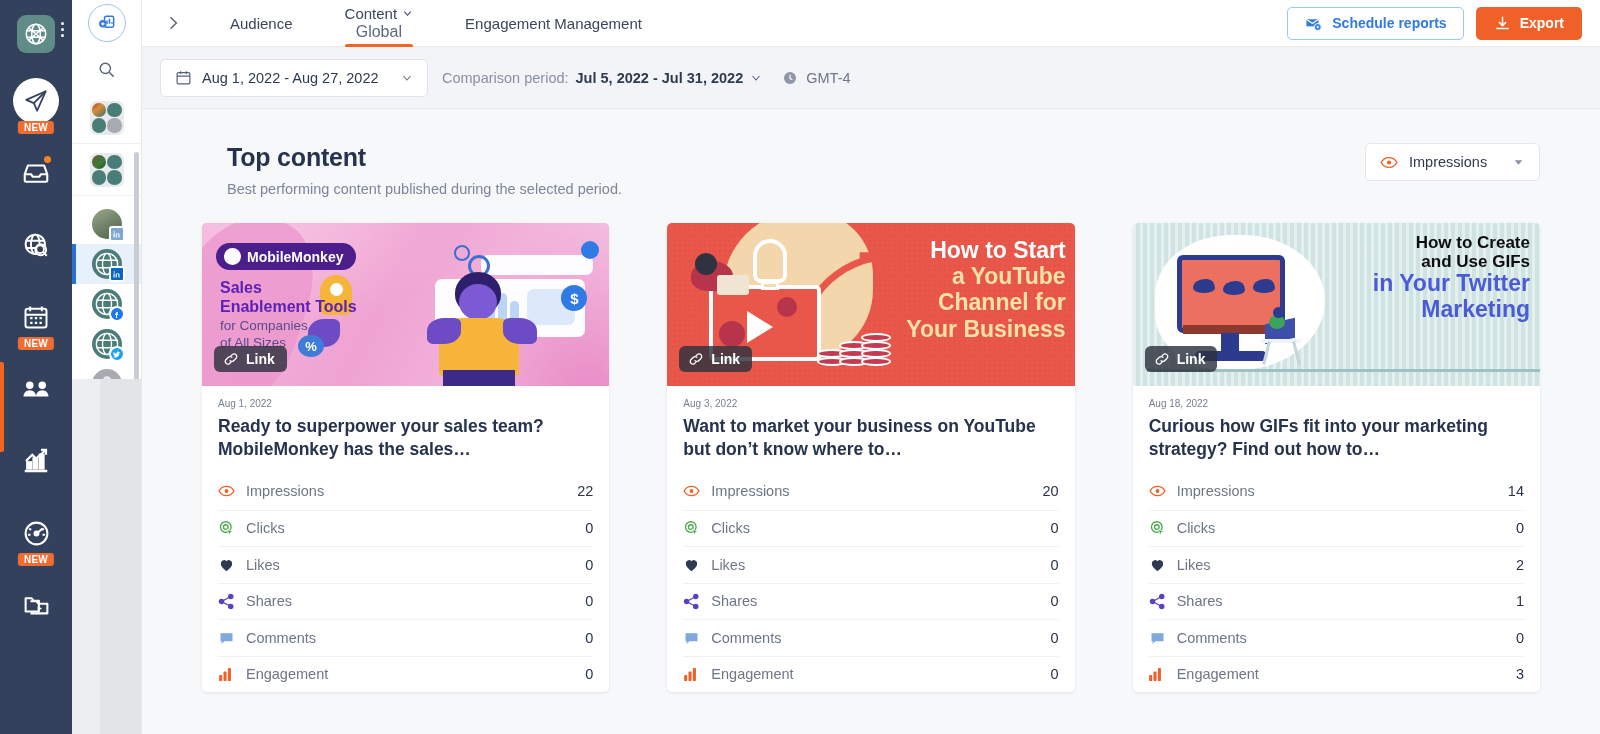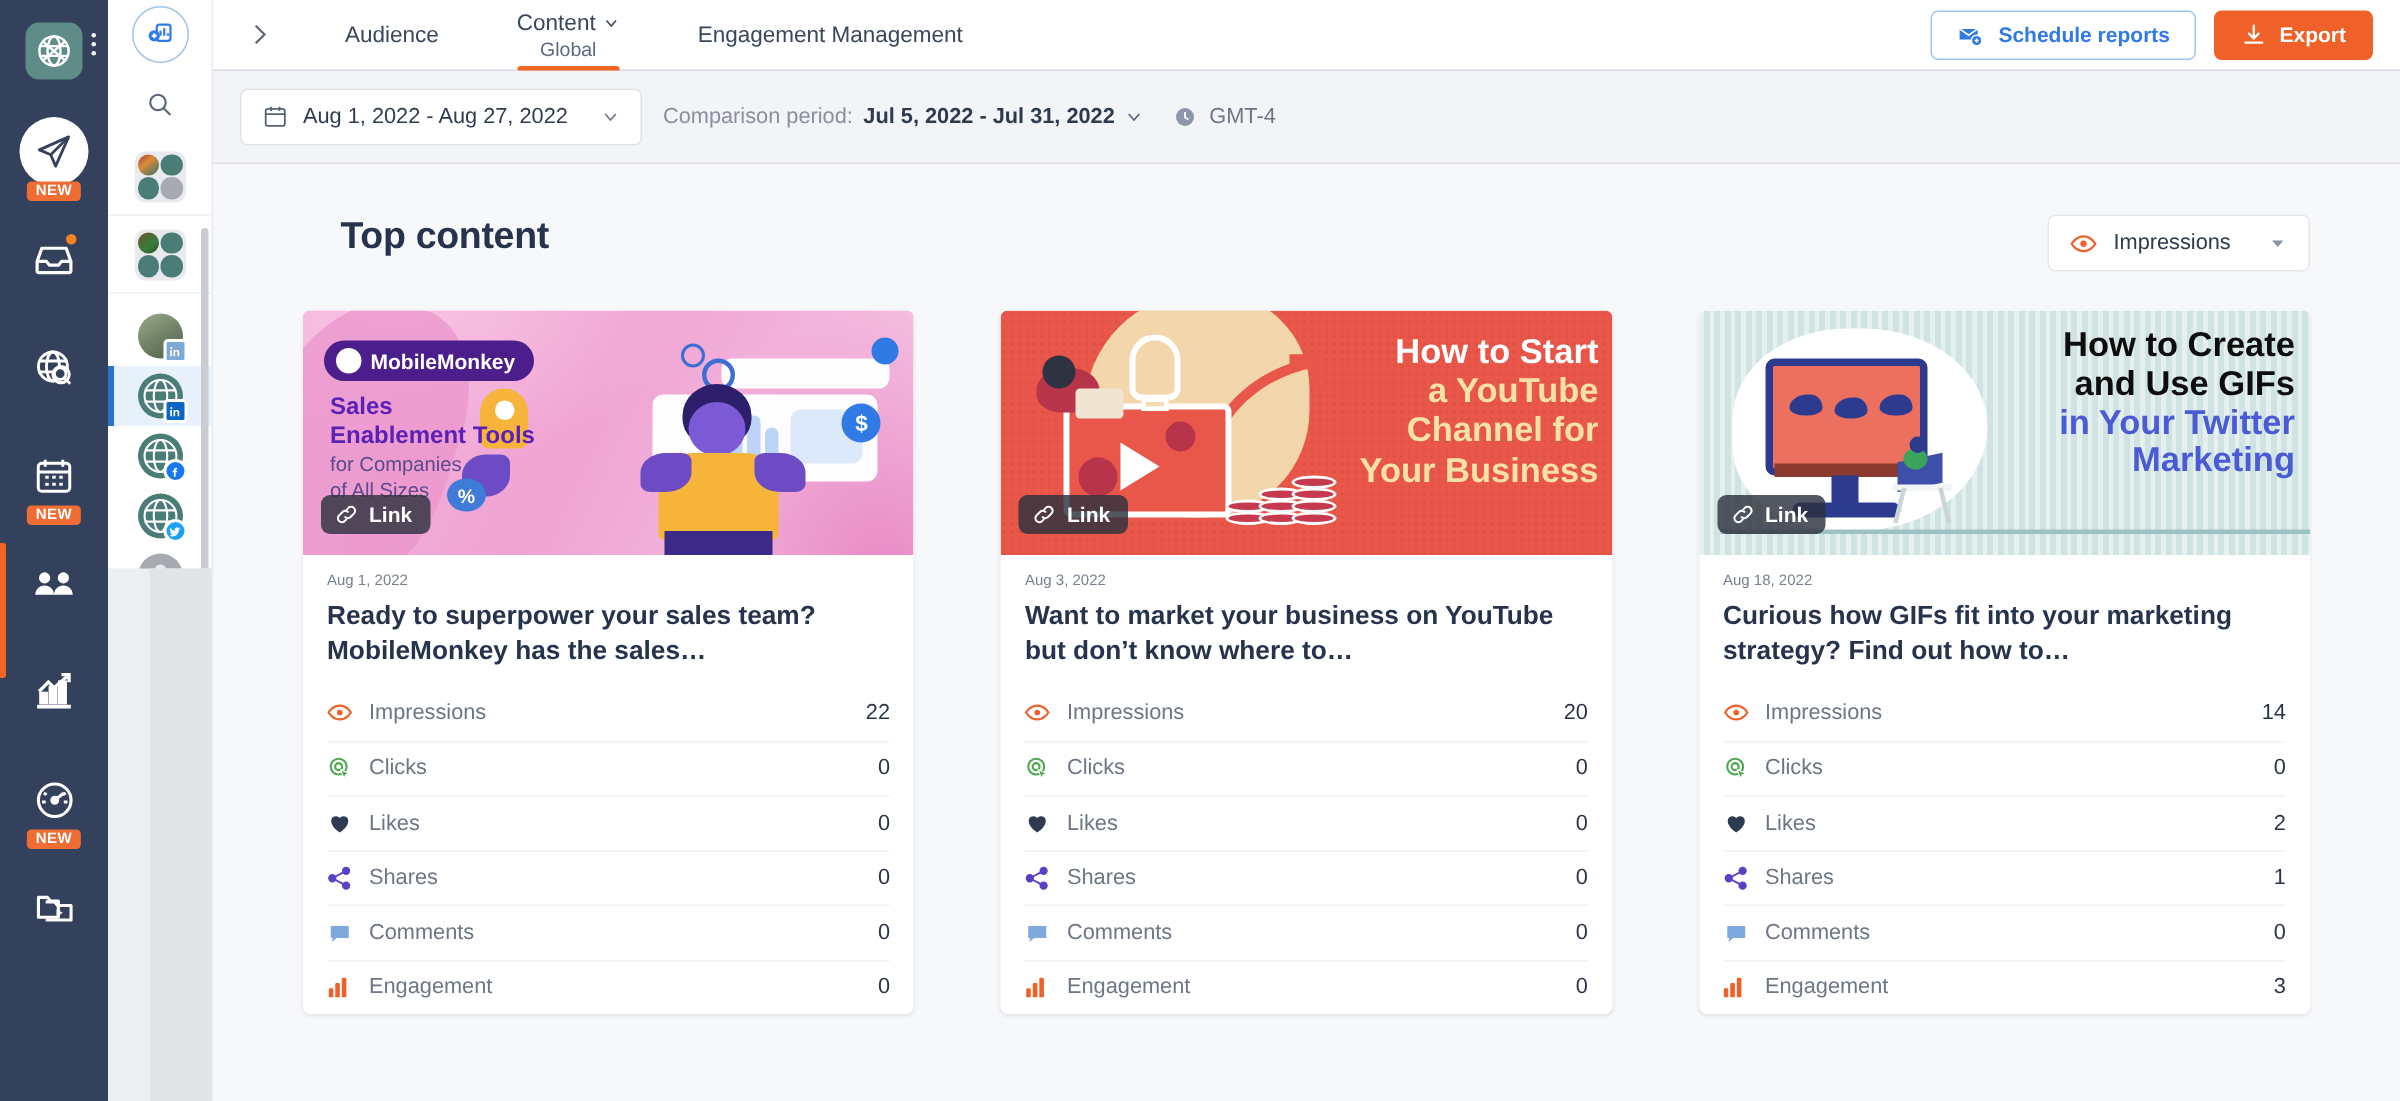--- a/index.html
+++ b/index.html
@@ -106,21 +106,21 @@
     height: 47px; background:#fff; border-bottom:1px solid #e8eaee;
     display:flex; align-items:center; padding: 0 18px 0 0; position:relative;
   }
   .collapse { width: 62px; display:flex; align-items:center; justify-content:center; color:#6b7280; }
   .tabs { display:flex; align-items:center; gap: 0; }
   .tab {
     position:relative; padding: 0 26px; height:47px; display:flex; flex-direction:column;
     align-items:center; justify-content:center; font-size:15px; color:#39465c; cursor:pointer;
   }
   .tab .tab-label { display:flex; align-items:center; gap:5px; }
-  .tab .sub { font-size:13px; color:#5b6880; margin-top:1px; }
+  .tab .sub { font-size:16px; color:#5b6880; margin-top:1px; }
   .tab.active:after {
     content:""; position:absolute; bottom:0; left:26px; right:26px; height:3px;
     background:#f26522; border-radius:2px 2px 0 0;
   }
   .topbar-right { margin-left:auto; display:flex; align-items:center; gap:12px; }
   .btn-outline {
     display:flex; align-items:center; gap:9px; height:33px; padding: 0 16px;
     border:1px solid #9fc5f1; border-radius:5px; background:#fff;
     color:#2f7ae5; font-size:14px; font-weight:bold; cursor:pointer; white-space:nowrap;
   }
@@ -225,21 +225,21 @@
   
   .art3 { position:absolute; inset:0; background:#cfe3e2;
     background-image: repeating-linear-gradient(90deg, rgba(255,255,255,.45) 0 3px, transparent 3px 7px); }
   .a3blob { position:absolute; left:22px; top:12px; width:170px; height:135px; background:#fff; border-radius:48% 52% 55% 45%; }
   .a3mon { position:absolute; left:44px; top:32px; width:108px; height:78px; background:#ec7060; border:5px solid #2d3b8f; border-radius:6px; }
   .a3stand { position:absolute; left:88px; top:110px; width:18px; height:20px; background:#2d3b8f; }
   .a3base { position:absolute; left:62px; top:128px; width:72px; height:10px; border-radius:5px; background:#2d3b8f; }
   .bird { position:absolute; width:22px;height:14px; background:#2d3b8f; border-radius:60% 40% 50% 50% / 70% 70% 40% 40%; }
   .a3line { position:absolute; left:14px; right:0; top:146px; height:3px; background:#9dc2c4; }
   .a3txt { position:absolute; right:10px; top:10px; text-align:right; line-height:1.12; font-weight:bold; }
-  .a3txt .blk { color:#0d0d0d; font-size:23px; }
+  .a3txt .blk { color:#0d0d0d; font-size:17px; }
   .a3txt .blu { color:#4b5bd6; font-size:23px; }
 </style>
 </head>
 <body>
 
 <div class="app">
 
   <div class="rail">
     <div class="rail-logo-wrap">
       <div class="rail-logo">
@@ -517,20 +517,21 @@
             <path d="M12 7v5.5l3.5 2" stroke="#fff" stroke-width="1.8" fill="none"></path>
         </svg>
         <span>GMT-4</span>
       </div>
     </div>
 
     <div class="content">
       <div class="sec-head">
         <div>
           <div class="sec-title">Top content</div>
+          <div class="sec-sub">Best performing content published during the selected period.</div>
         </div>
         <div class="metric-select">
           <svg width="18" height="13" viewBox="0 0 24 17" fill="none" stroke="#ef6128" stroke-width="1.9">
             <path d="M1.5 8.5S5 2 12 2s10.5 6.5 10.5 6.5S19 15 12 15 1.5 8.5 1.5 8.5z"></path>
             <circle cx="12" cy="8.5" r="2.8" fill="#ef6128" stroke="none"></circle>
           </svg>
           <span>Impressions</span>
           <svg class="chev" width="13" height="13" viewBox="0 0 24 24" fill="#8a93a3">
               <path d="M5 8h14l-7 8z"></path>
             </svg>

